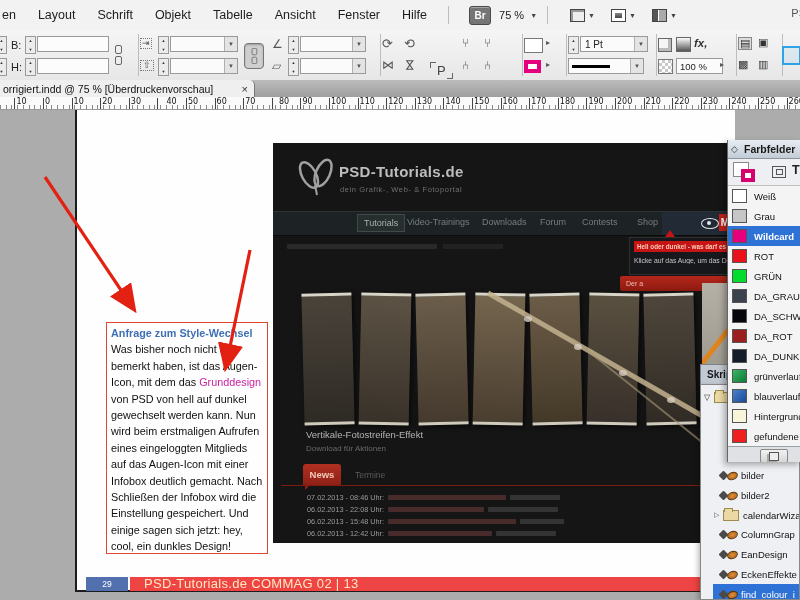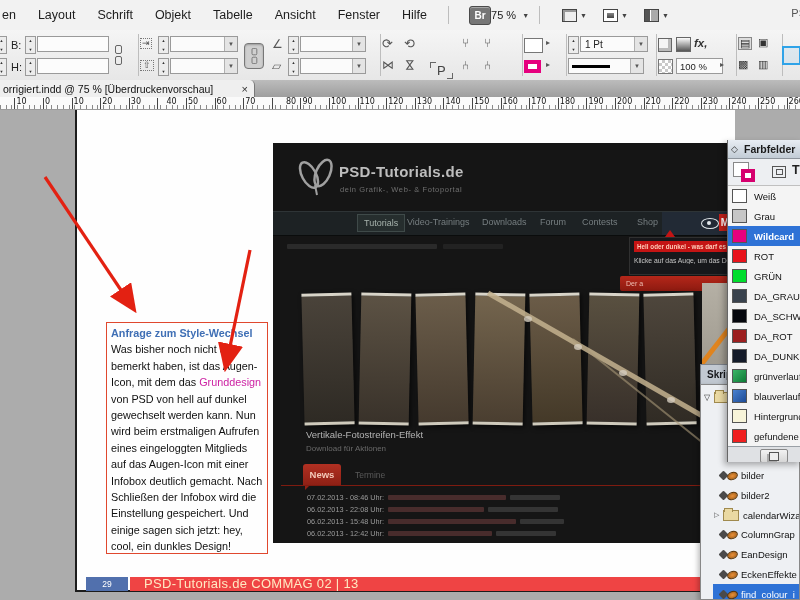--- a/index.html
+++ b/index.html
@@ -7,21 +7,21 @@
        font-family:"Liberation Sans",sans-serif;-webkit-font-smoothing:antialiased;}
   
   .menubar{position:absolute;left:0;top:0;width:800px;height:30px;background:#f2f2f2;
            display:flex;align-items:center;font-size:12.5px;color:#1d1d1d;}
   .menu-item{margin:0 11px;cursor:default;white-space:nowrap;}
   .menu-item:first-child{margin-left:2px;}
   .vdiv{width:1px;height:18px;background:#bdbdbd;margin:0 6px;}
   .br-btn{width:20px;height:17px;background:#757575;border:1px solid #4a4a4a;border-radius:3px;
           color:#fff;font-size:10px;font-weight:bold;display:flex;align-items:center;justify-content:center;
           margin-left:14px;box-shadow:inset 0 1px 0 rgba(255,255,255,.35);}
-  .zoomctl{margin-left:0;font-size:11px;color:#222;display:flex;align-items:center;gap:6px;}
+  .zoomctl{margin-left:8px;font-size:11px;color:#222;display:flex;align-items:center;gap:6px;}
   .dd-arrow{font-size:7px;color:#444;}
   .tb-iconbtn{display:flex;align-items:center;gap:3px;margin-left:16px;}
   .ico-page{width:13px;height:11px;border:1px solid #444;background:#eee;
             box-shadow:inset 2px 0 0 #999, inset 0 2px 0 #999;}
   .ico-mode{width:13px;height:11px;border:1px solid #444;background:#fff;display:flex;align-items:center;justify-content:center;}
   .ico-mode i{display:block;width:7px;height:5px;background:linear-gradient(#888,#444);}
   .ico-grid{width:13px;height:11px;border:1px solid #444;
             background:linear-gradient(90deg,#555 0 5px,#fff 5px 6px,#aaa 6px);}
   .ws-partial{position:absolute;right:-6px;top:7px;font-size:11px;color:#555;}
   
@@ -328,21 +328,21 @@
       <div class="rnum" style="left: 130.8px;">30</div>
       <div class="rtick" style="left: 157.4px;"></div>
       <div class="rnum" style="left: 159.4px; padding-left: 7px;">40</div>
       <div class="rtick" style="left: 186px;"></div>
       <div class="rnum" style="left: 188px;">50</div>
       <div class="rtick" style="left: 214.6px;"></div>
       <div class="rnum" style="left: 216.6px;">60</div>
       <div class="rtick" style="left: 243.2px;"></div>
       <div class="rnum" style="left: 245.2px;">70</div>
       <div class="rtick" style="left: 271.8px;"></div>
-      <div class="rnum" style="left: 286px;">80</div>
+      <div class="rnum" style="left: 279px;">80</div>
       <div class="rtick" style="left: 300.4px;"></div>
       <div class="rnum" style="left: 302.4px;">90</div>
       <div class="rtick" style="left: 329px;"></div>
       <div class="rnum" style="left: 331px;">100</div>
       <div class="rtick" style="left: 357.6px;"></div>
       <div class="rnum" style="left: 359.6px;">110</div>
       <div class="rtick" style="left: 386.2px;"></div>
       <div class="rnum" style="left: 388.2px;">120</div>
       <div class="rtick" style="left: 414.8px;"></div>
       <div class="rnum" style="left: 416.8px;">130</div>

